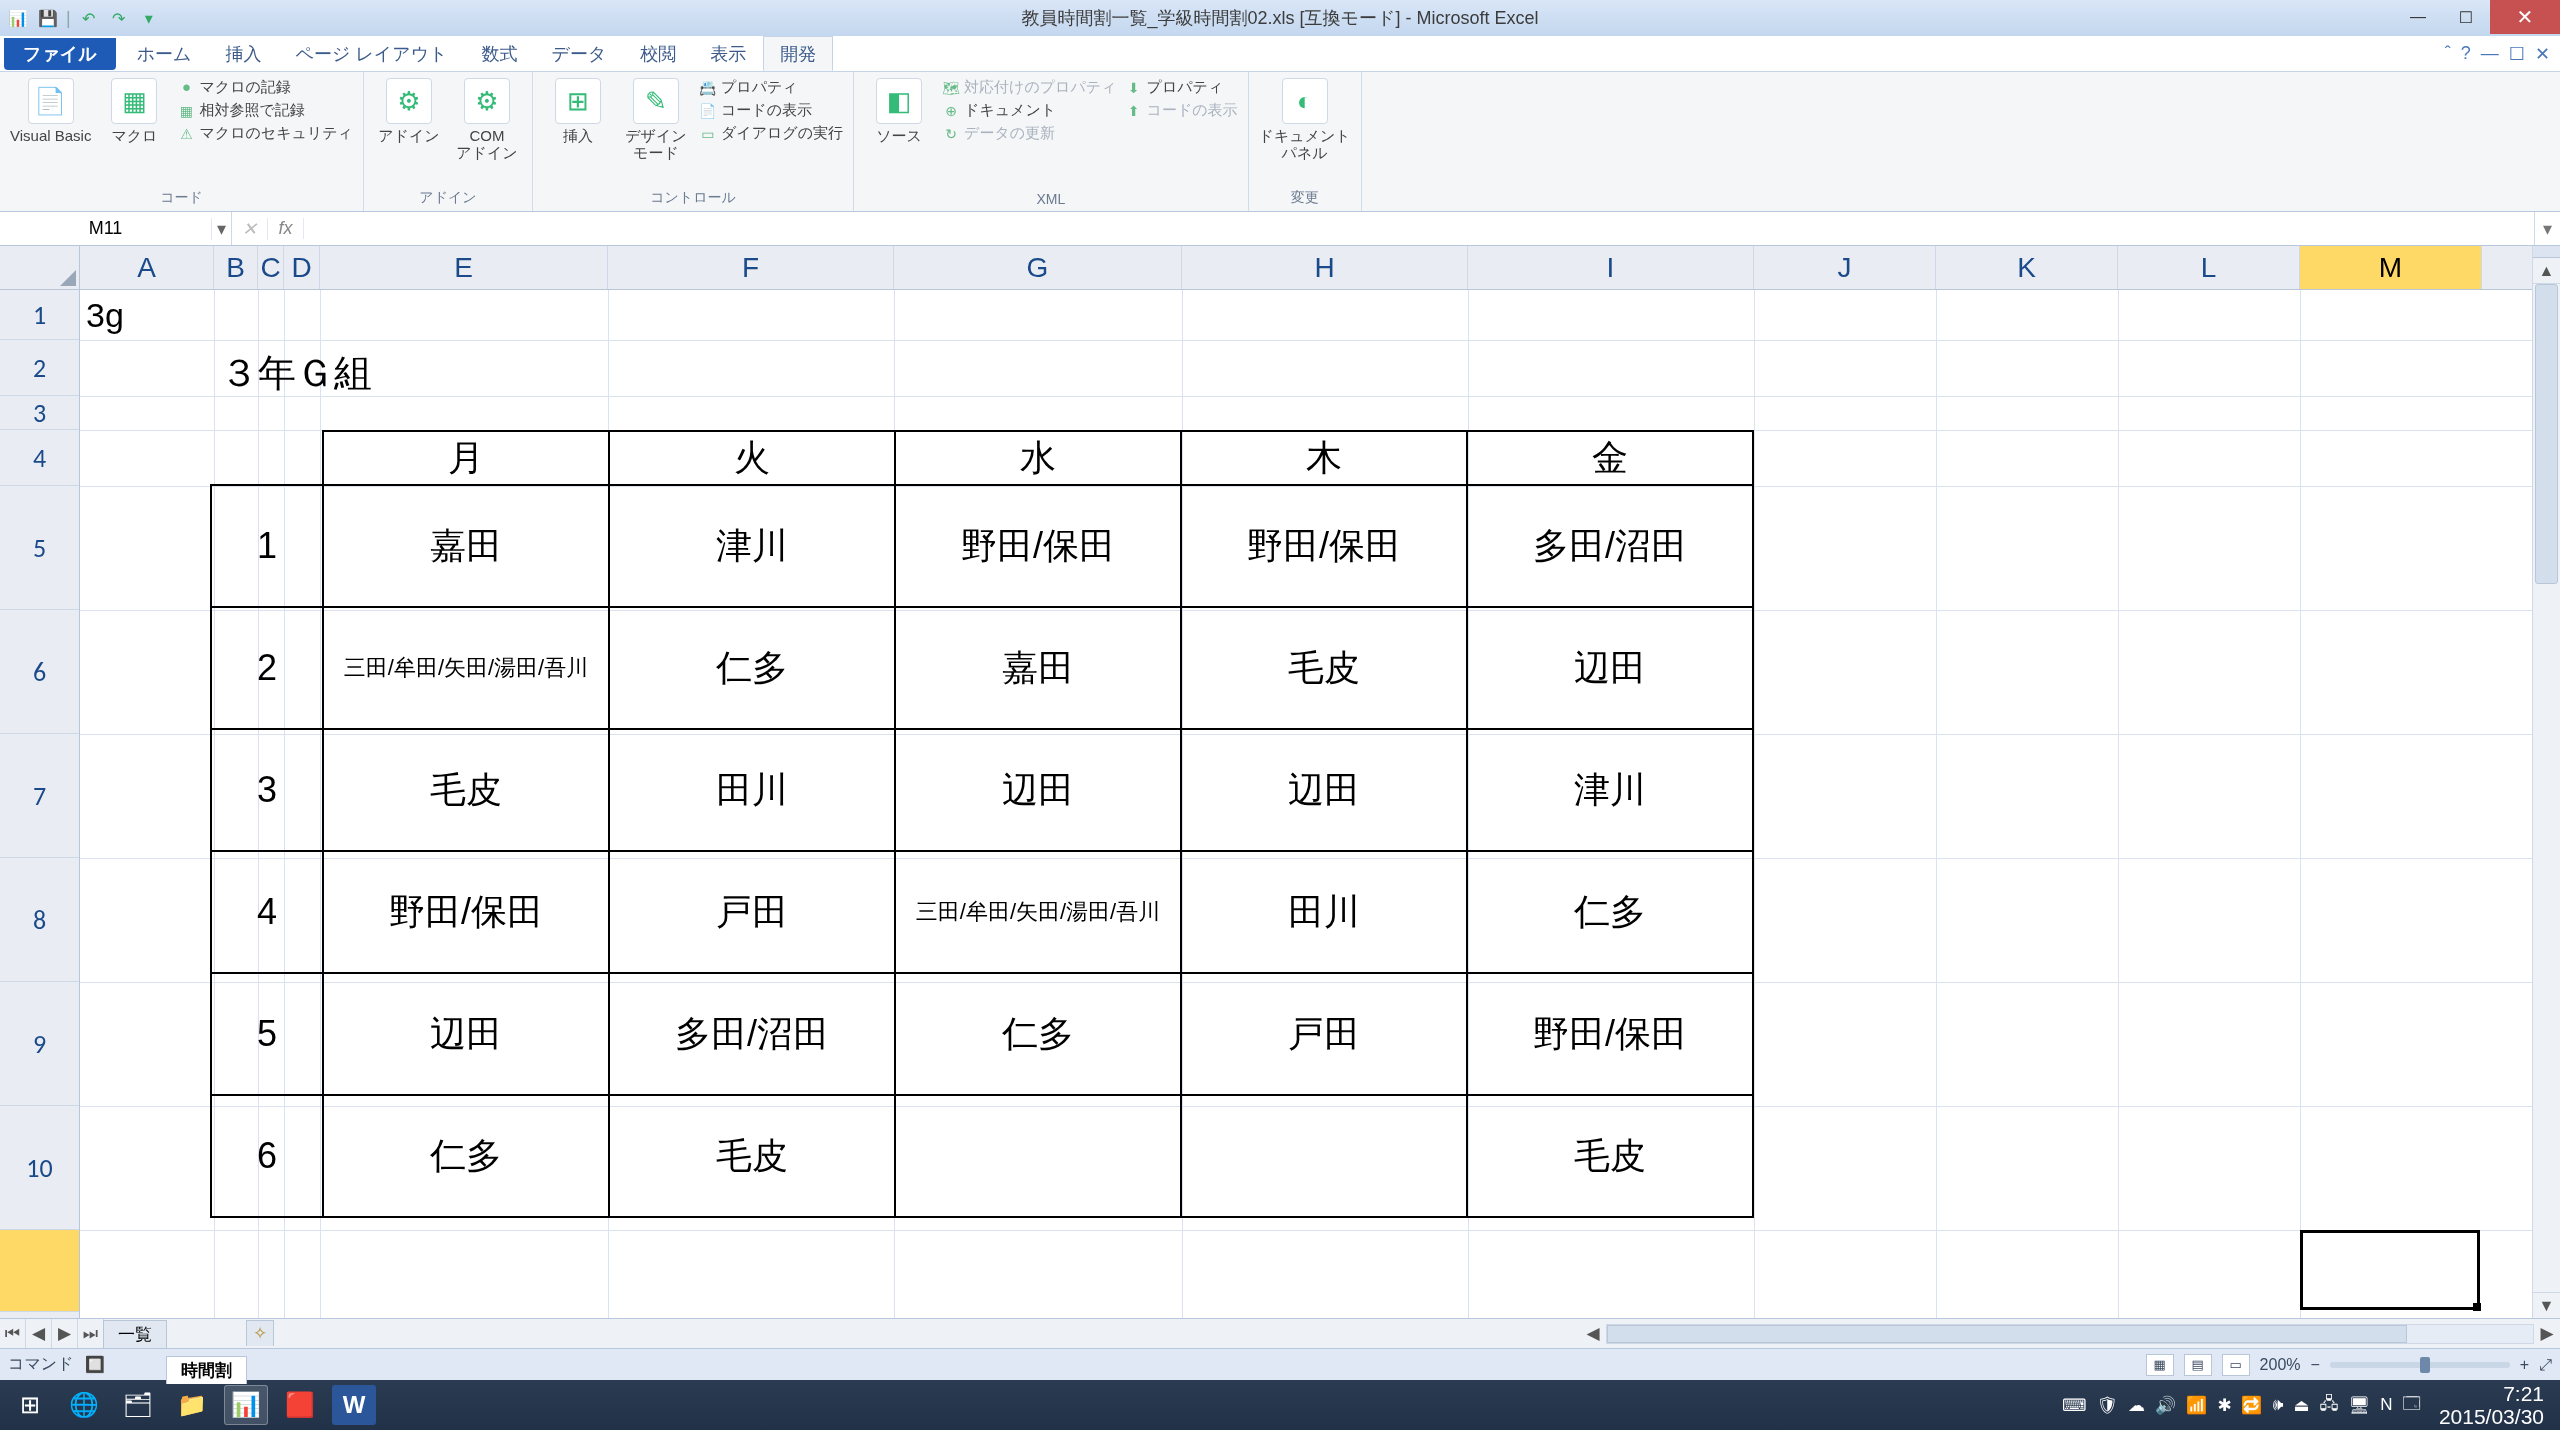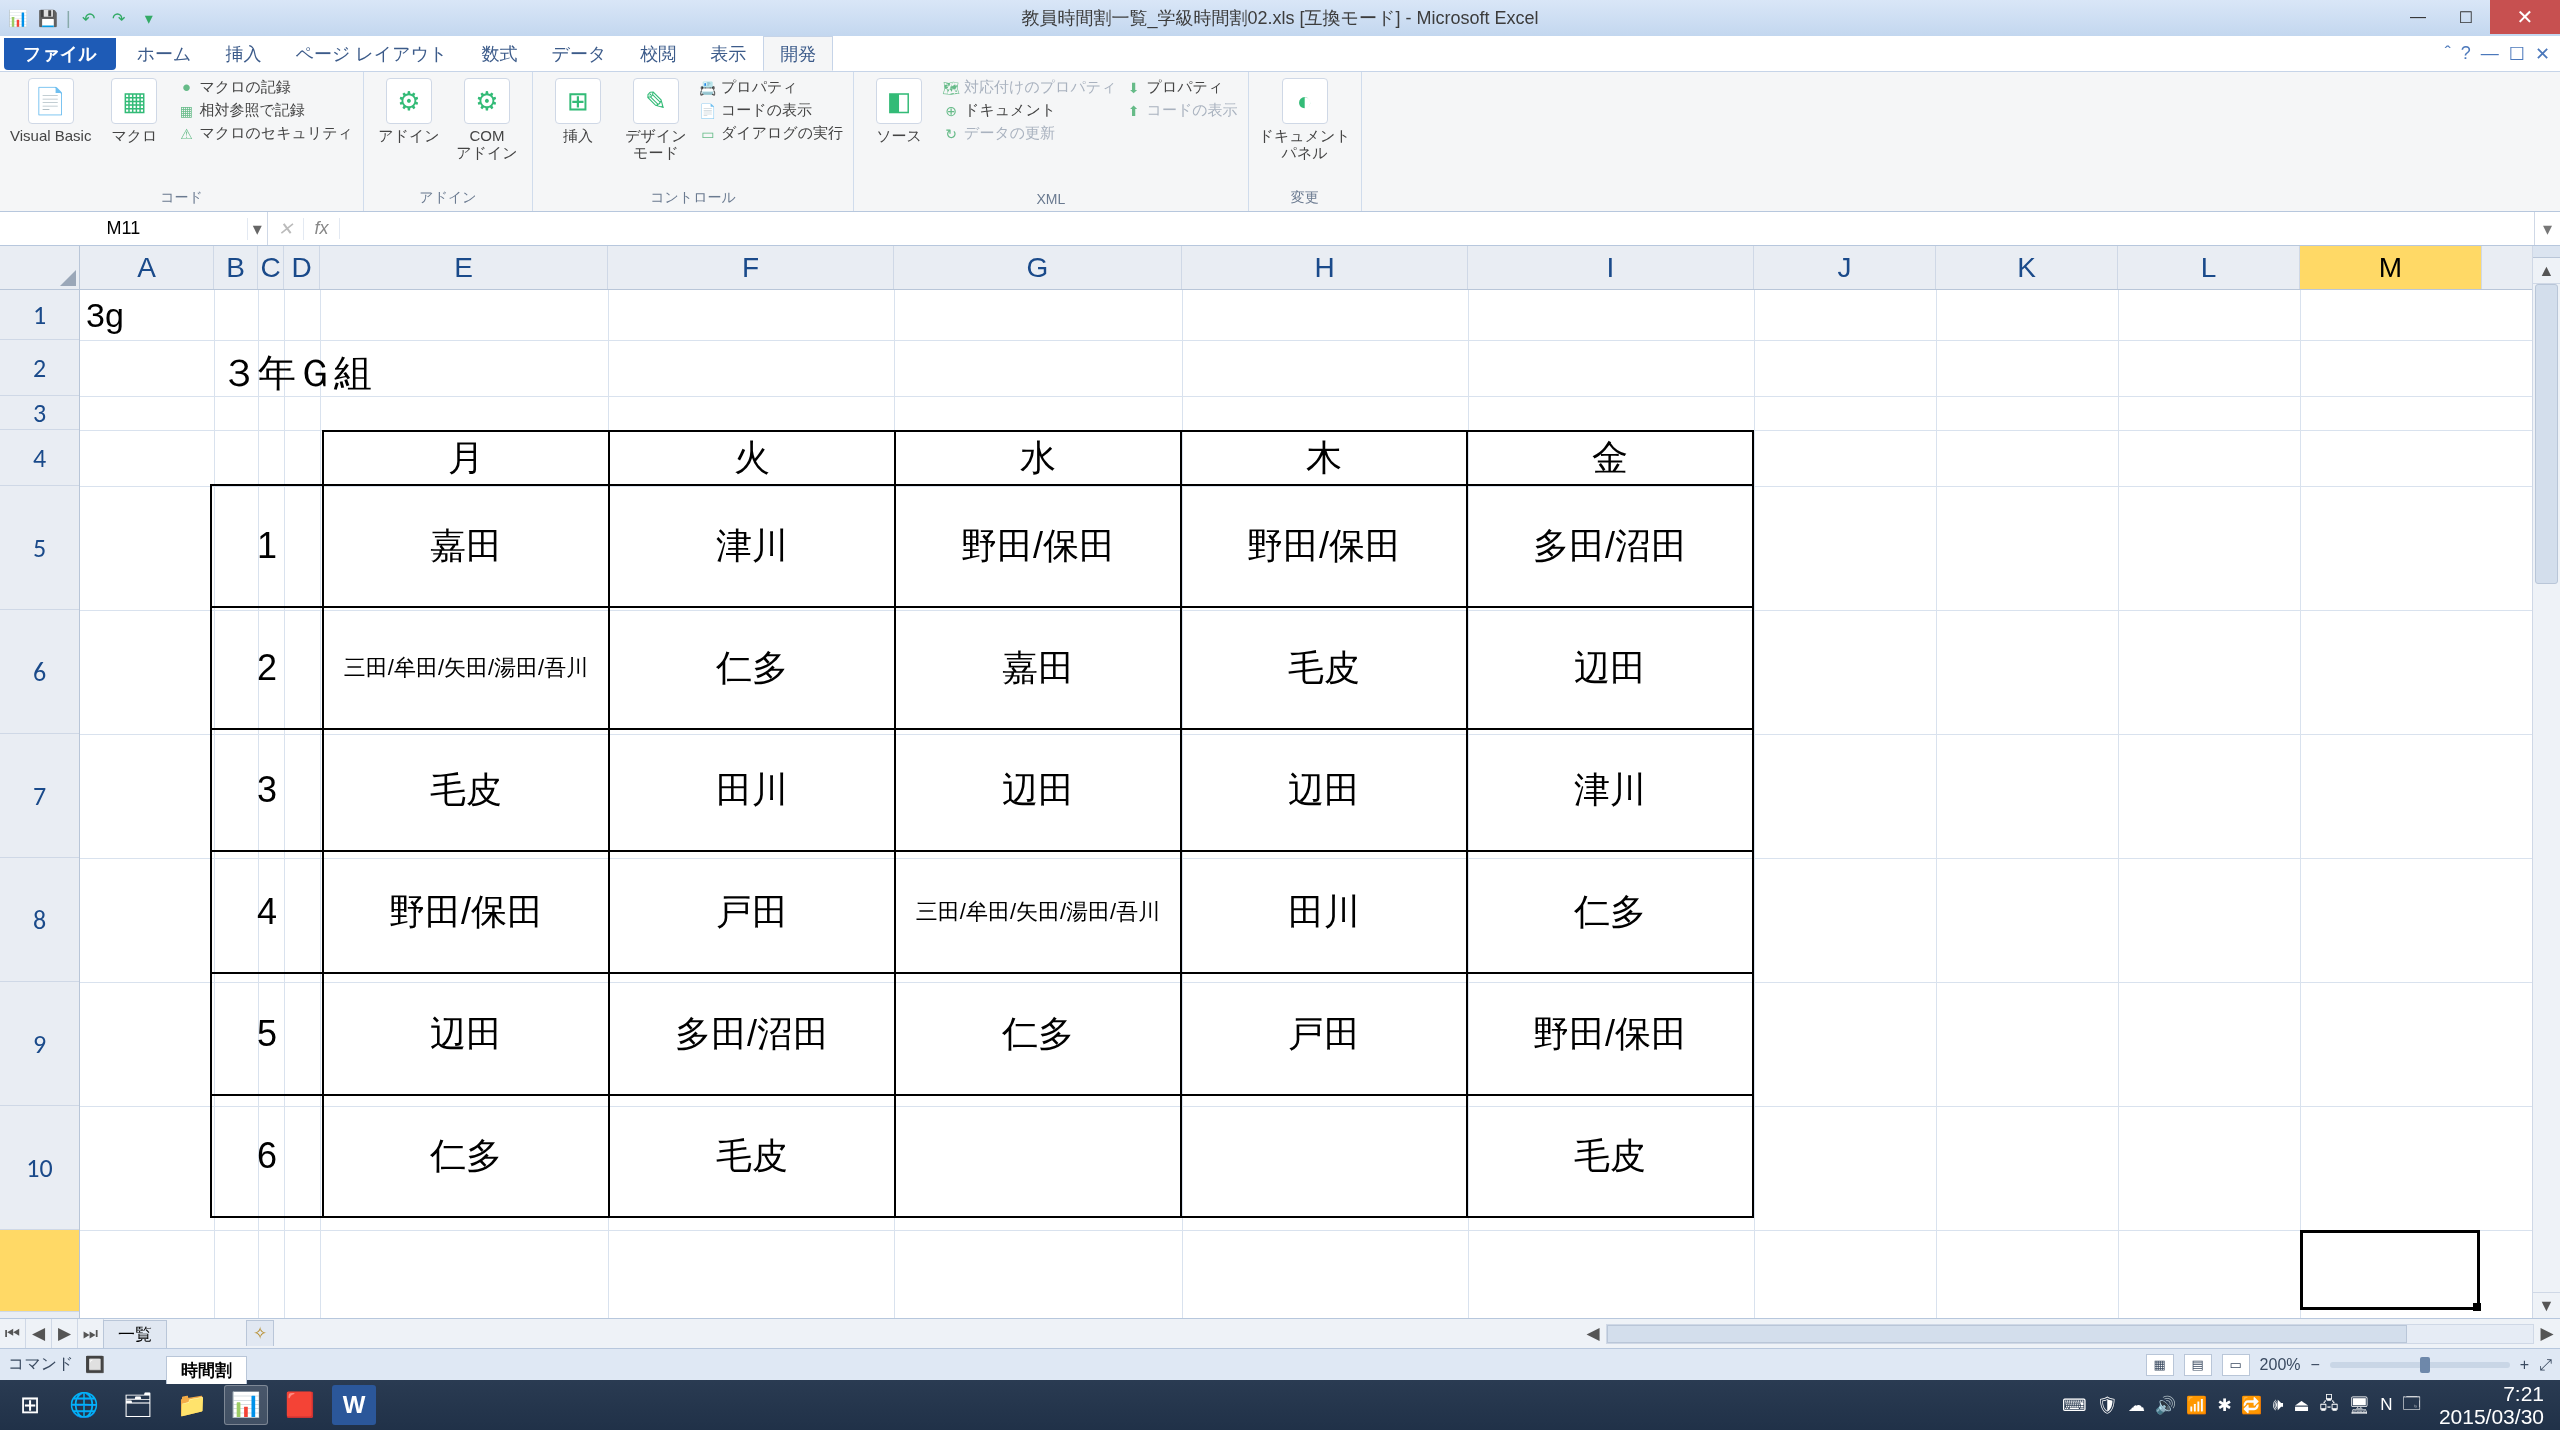--- a/index.html
+++ b/index.html
@@ -26,21 +26,21 @@
 .ribbon .group .label { text-align: center; font-size: 14px; color: #6a7a90; padding: 2px 0 4px; }
 .bigbtn { display: flex; flex-direction: column; align-items: center; gap: 4px; min-width: 70px; }
 .bigbtn .bicon { width: 46px; height: 46px; border: 1px solid #cfd8e6; background: #fff; display: flex; align-items: center; justify-content: center; font-size: 26px; color: #3b7; border-radius: 4px; }
 .bigbtn .blabel { font-size: 15px; text-align: center; line-height: 1.1; }
 .stack { display: flex; flex-direction: column; gap: 4px; font-size: 15px; }
 .stack .row { display: flex; align-items: center; gap: 4px; white-space: nowrap; }
 .mini-ico { width: 18px; height: 18px; display: inline-flex; align-items: center; justify-content: center; font-size: 14px; color: #6b8; }
 .stack .disabled { color: #a9b2bf; }
 
 .formula-bar { height: 34px; border-bottom: 1px solid #b7c7dd; display: flex; align-items: stretch; font-size: 18px; background: #fff; }
-.name-box { width: 268px; border-right: 1px solid #cfd8e6; display: flex; align-items: center; }
+.name-box { width: 232px; border-right: 1px solid #cfd8e6; display: flex; align-items: center; }
 .name-box input { border: none; width: 100%; padding: 0 10px; font-size: 18px; text-align: center; background: transparent; outline: none; }
 .name-box .dd { width: 22px; text-align: center; color: #666; border-left: 1px solid #e3e9f2; }
 .fx-area { display: flex; align-items: center; flex: 1; }
 .fx-btn { width: 36px; text-align: center; color: #888; border-right: 1px solid #e3e9f2; font-style: italic; }
 .fx-btn.dim { color: #bbb; }
 .fx-input { flex: 1; border: none; padding: 0 10px; font-size: 18px; outline: none; }
 .fb-expand { width: 26px; border-left: 1px solid #cfd8e6; display: flex; align-items: center; justify-content: center; color: #777; }
 
 .sheet-area { position: relative; height: 1072px; display: flex; }
 .rowhdrs { width: 80px; background: #e9edf3; border-right: 1px solid #b9c6d8; display: flex; flex-direction: column; }

